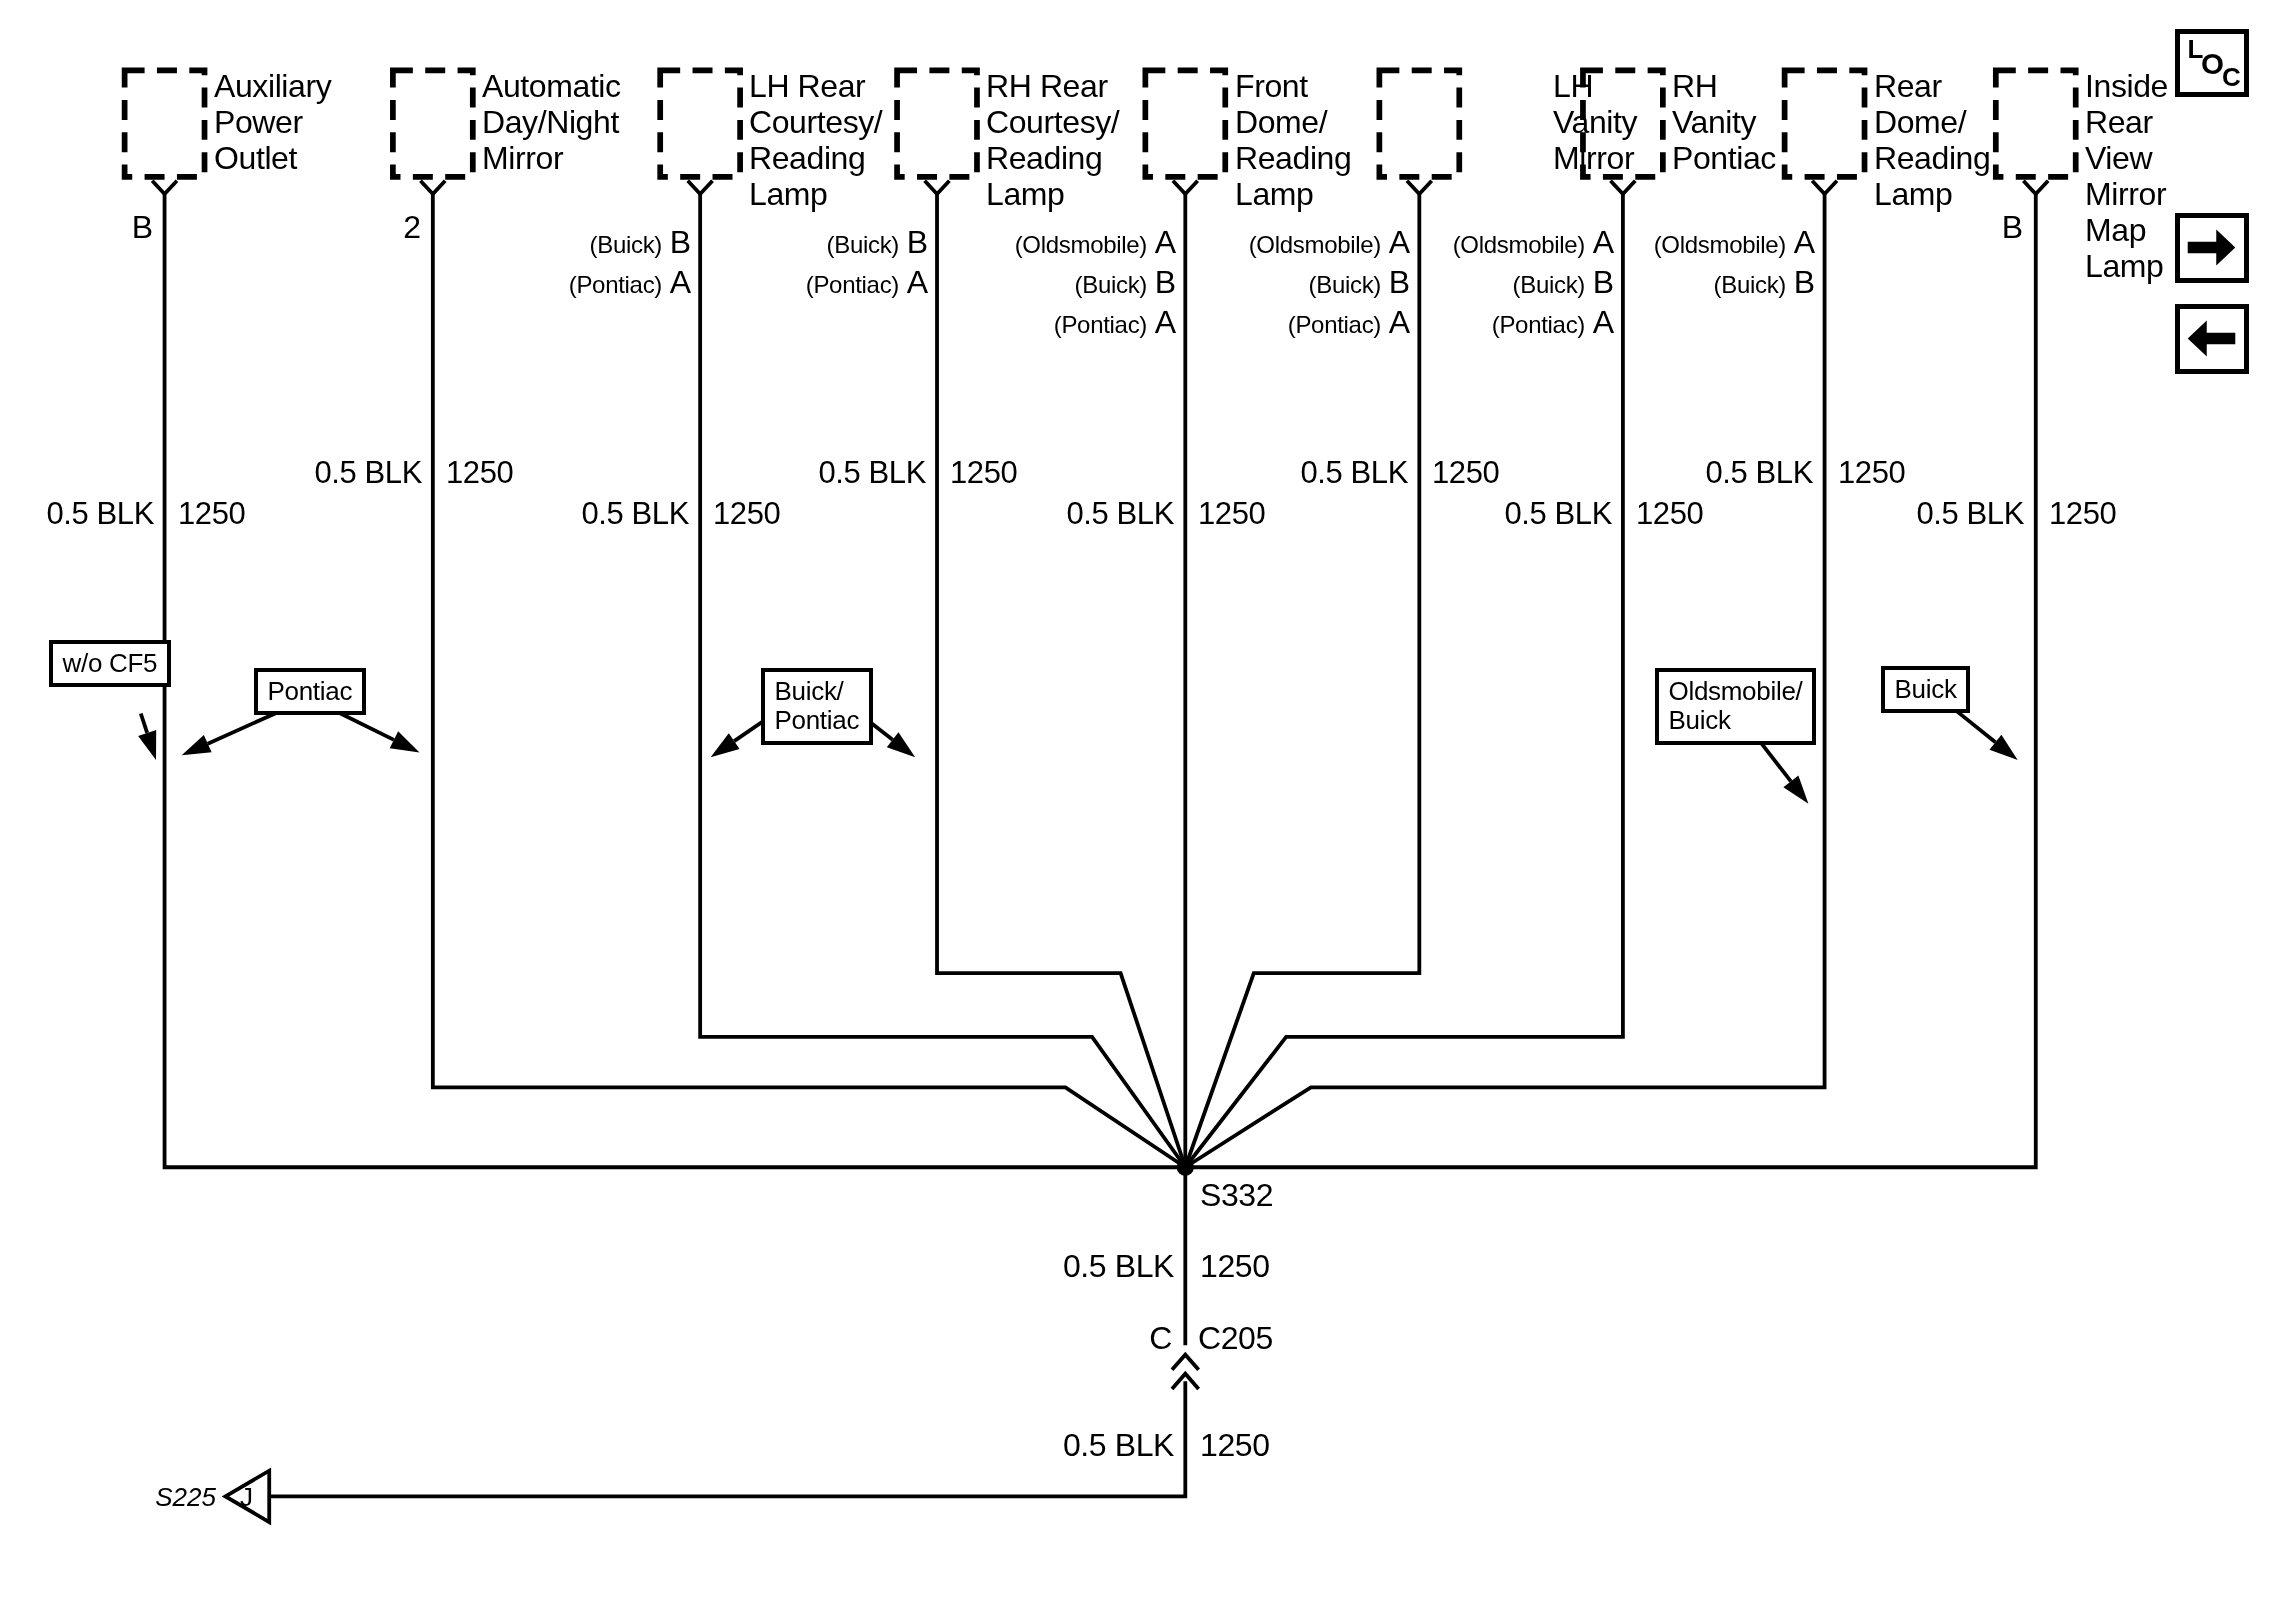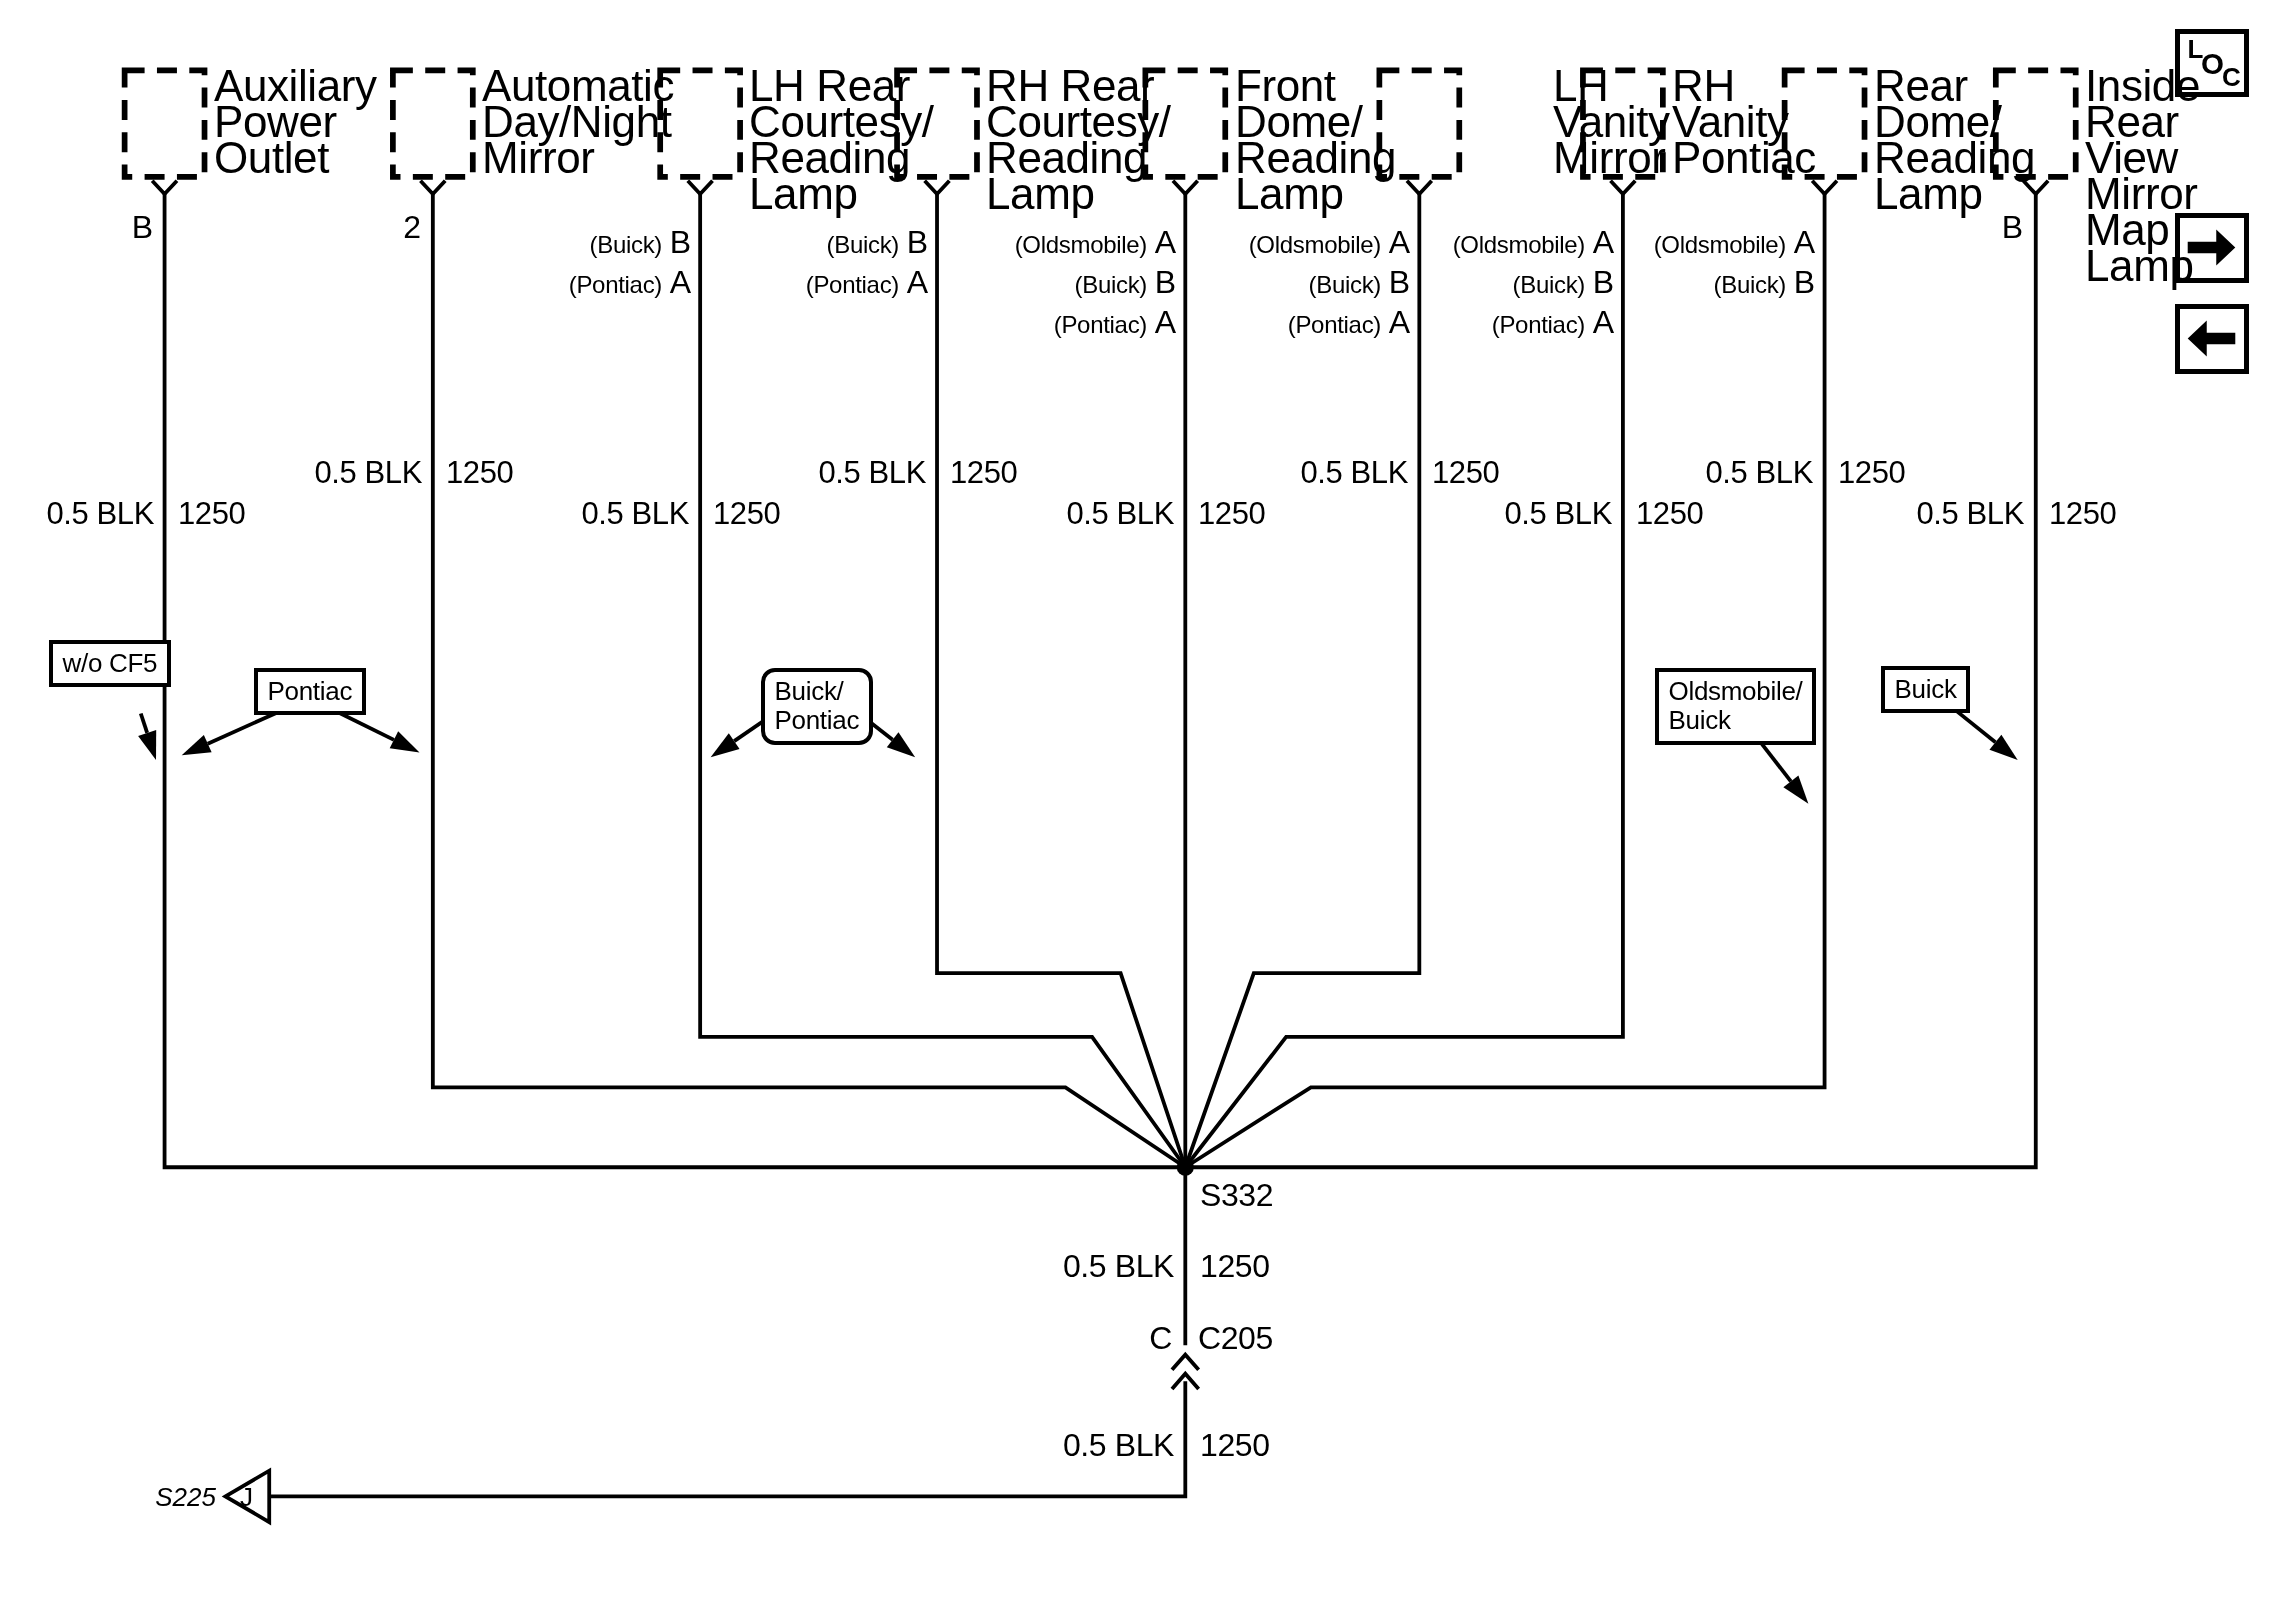--- a/index.html
+++ b/index.html
@@ -2,21 +2,21 @@
 <html style="font-size:15px"><head>
 <meta charset="utf-8">
 <style>
   html,body{margin:0;padding:0;background:#ffffff;}
   #canvas{
     position:relative;width:2285px;height:1602px;background:#ffffff;
     font-family:"Liberation Sans", sans-serif;color:#000;overflow:hidden;
   }
   #wires{position:absolute;left:0;top:0;}
   .abs{position:absolute;white-space:pre;}
-  .comp-label{font-size:44px;line-height:36px;letter-spacing:-0.4px;}
+  .comp-label{font-size:32px;line-height:36px;letter-spacing:-0.4px;}
   .pin-row{font-size:32px;text-align:right;}
   .pin-row .make{font-size:24px;letter-spacing:-0.3px;}
   .pin-row .pin{font-size:32px;margin-left:7.6px;}
   .pin-single{font-size:32px;text-align:right;}
   .wire-gauge{font-size:31px;text-align:right;letter-spacing:-0.4px;}
   .wire-circuit{font-size:31px;text-align:left;letter-spacing:-0.4px;}
   .callout{
     position:absolute;border:4.8px solid #000;background:#fff;
     font-size:26px;line-height:29.5px;padding:4.8px 9.5px;letter-spacing:-0.3px;
   }
@@ -183,19 +183,19 @@
 Rear
 View
 Mirror
 Map
 Lamp</div>
     <div class="abs pin-single" style="right:262px;top:209px;">B</div>
     <div class="abs wire-gauge" style="right:261px;top:496px;">0.5 BLK</div>
     <div class="abs wire-circuit" style="left:2049px;top:496px;">1250</div>
     <div class="callout" style="left: 49px; top: 640px; white-space: pre;">w/o CF5</div>
     <div class="callout" style="left: 254px; top: 668px; white-space: pre;">Pontiac</div>
-    <div class="callout" style="left: 761px; top: 668px; white-space: pre; border-radius: 14px;">Buick/
+    <div class="callout" style="left: 761px; top: 668px; white-space: pre;">Buick/
 Pontiac</div>
     <div class="callout" style="left: 1655px; top: 668px; white-space: pre;">Oldsmobile/
 Buick</div>
     <div class="callout" style="left: 1881px; top: 666px; white-space: pre;">Buick</div>
   </div>
 
 
 </body></html>

